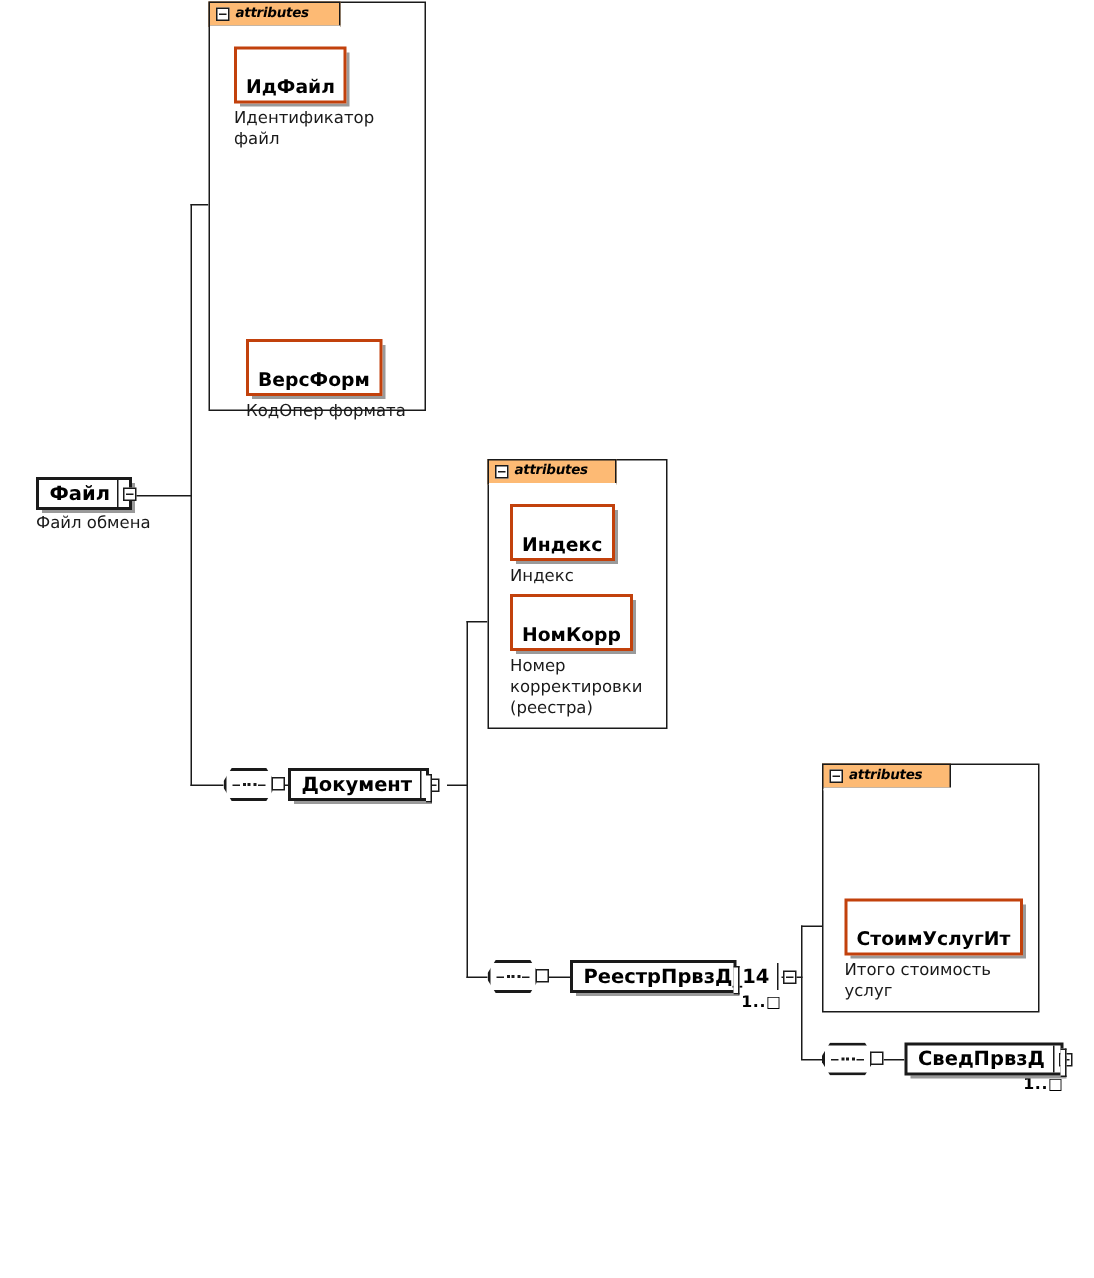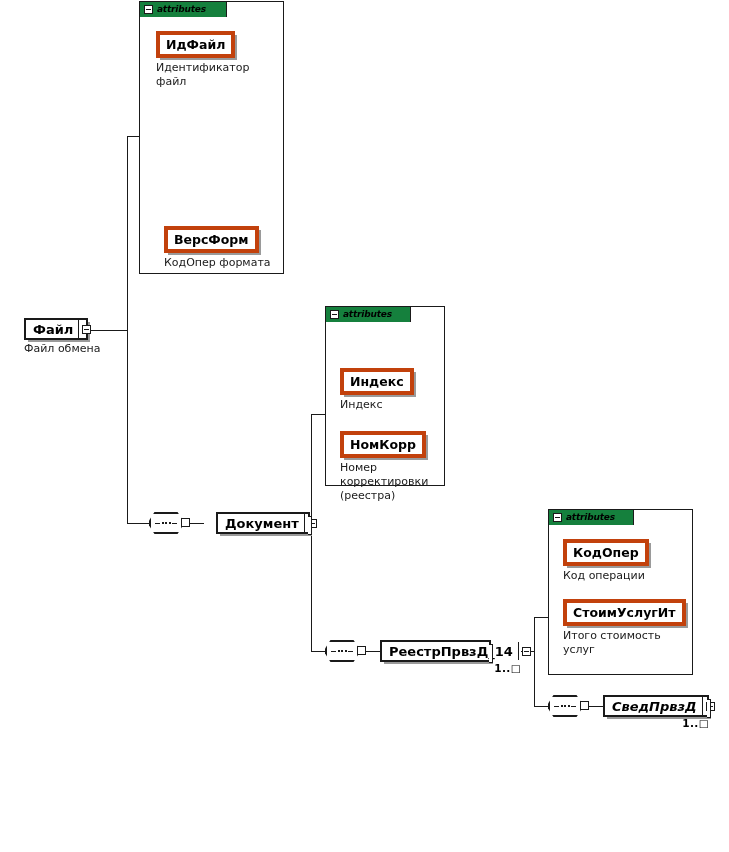--- a/index.html
+++ b/index.html
@@ -34,21 +34,21 @@
     background: #ffffff;
     box-sizing: border-box;
   }
   .attr-tab {
     position: absolute;
     top: -1px;
     left: -1px;
     height: 17px;
     border: 1px solid #1a1a1a;
     border-bottom: 1px solid #1a1a1a;
-    background: #15803d;
+    background: #fdba74;
     display: flex;
     align-items: center;
     padding: 0 6px 0 4px;
     box-sizing: border-box;
     z-index: 3;
   }
   .tab-mask {
     position: absolute;
     height: 2px;
     background: #ffffff;
@@ -110,25 +110,25 @@
     line-height: 1;
   }
 
   
   .attr-item {
     position: absolute;
   }
   .attr-name {
     position: relative;
     display: inline-block;
-    border: 4px solid #c2410c;
+    border: 2px solid #c2410c;
     background: #ffffff;
     font-weight: bold;
     font-size: 12.5px;
-    padding: 3px 6px 2px 6px;
+    padding: 18px 6px 2px 6px;
     line-height: 1.12;
     box-shadow: 3px 3px 0 -1px #9a9a9a;
     white-space: nowrap;
     text-align: center;
   }
   .attr-desc {
     font-size: 11px;
     line-height: 1.28;
     margin-top: 3px;
     white-space: pre-line;
@@ -315,67 +315,63 @@
     <div class="node-desc" style="width:120px;">Файл обмена</div>
   </div>
 
   <div class="attr-panel" style="left:325px; top:306px; width:120px; height:180px;">
     <div class="attr-tab" style="width:86px;">
       <span class="minus-box"></span>
       <span class="attr-tab-label">attributes</span>
     </div>
     <div class="tab-mask" style="left:0px; top:15px; width:85px;"></div>
 
-    <div class="attr-item" style="left:14px; top:29px; width:100px;margin-top:32px;">
+    <div class="attr-item" style="left:14px; top:29px; width:100px;">
       <span class="attr-name">Индекс</span>
       <div class="attr-desc">Индекс</div>
     </div>
 
-    <div class="attr-item" style="left:14px; top:89px; width:105px;margin-top:35px;">
+    <div class="attr-item" style="left:14px; top:89px; width:105px;">
       <span class="attr-name">НомКорр</span>
       <div class="attr-desc">Номер
 корректировки
 (реестра)</div>
     </div>
   </div>
 
   <div class="seq" style="left:149px; top:512px;">
     <div class="seq-shadow"></div>
     <div class="seq-shape"></div>
     <div class="seq-dots">
       <span class="bar"></span>
         <i></i>
         <i></i>
         <i></i>
         <span class="bar"></span>
     </div>
     <div class="seq-stub"></div>
   </div>
 
-  <div class="node" style="left:216px; top:512px; width:100px;">
+  <div class="node" style="left:192px; top:512px; width:100px;">
     <div class="node-box" style="width:94px;">
       <span class="node-label">Документ</span>
       <span class="node-toggle">
         <span class="minus-box"></span>
       </span>
       <span class="node-card-edge"></span>
     </div>
   </div>
 
   <div class="attr-panel" style="left:548px; top:509px; width:145px; height:166px;">
     <div class="attr-tab" style="width:86px;">
       <span class="minus-box"></span>
       <span class="attr-tab-label">attributes</span>
     </div>
     <div class="tab-mask" style="left:0px; top:15px; width:85px;"></div>
 
-    <div class="attr-item" style="left:14px; top:29px; width:125px;">
-      <span class="attr-name">КодОпер</span>
-      <div class="attr-desc">Код операции</div>
-    </div>
 
     <div class="attr-item" style="left:14px; top:89px; width:128px;">
       <span class="attr-name">СтоимУслугИт</span>
       <div class="attr-desc">Итого стоимость
 услуг</div>
     </div>
   </div>
 
   <div class="seq" style="left:325px; top:640px;">
     <div class="seq-shadow"></div>
@@ -408,21 +404,21 @@
       <span class="bar"></span>
         <i></i>
         <i></i>
         <i></i>
         <span class="bar"></span>
     </div>
     <div class="seq-stub"></div>
   </div>
 
   <div class="node" style="left:603px; top:695px; width:115px;">
-    <div class="node-box" style="width:106px;font-style:italic;">
+    <div class="node-box" style="width:106px;">
       <span class="node-label">СведПрвзД</span>
       <span class="node-toggle">
         <span class="plus-box"></span>
       </span>
       <span class="node-card-edge"></span>
     </div>
     <div class="node-occurs" style="width:106px;">1..□</div>
   </div>
 
 </div>

